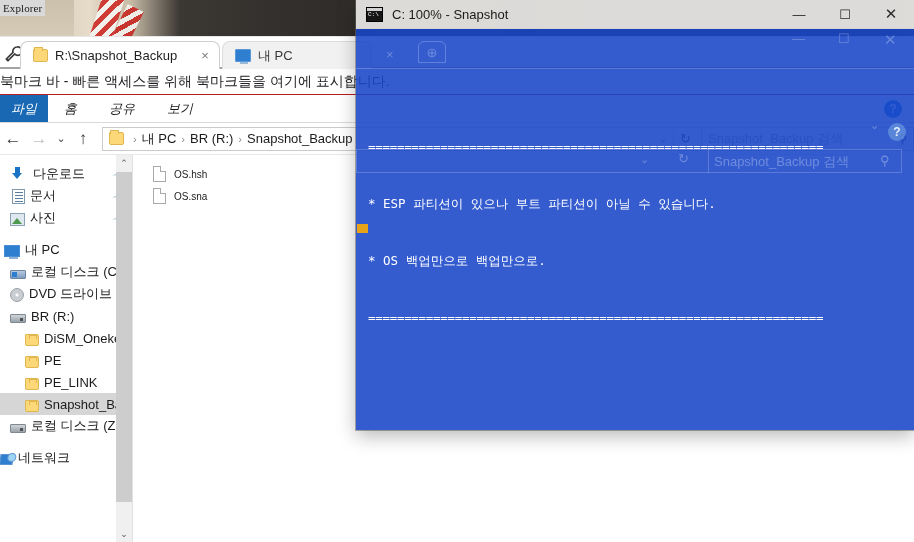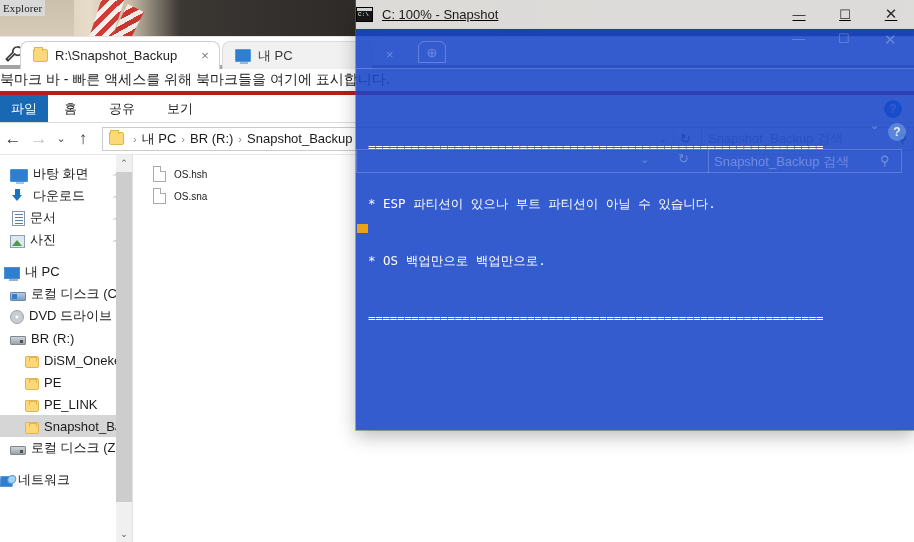--- a/index.html
+++ b/index.html
@@ -55,21 +55,21 @@
   .explorer {
     position: absolute; left: 0; top: 36px; width: 914px; height: 506px;
     background: #ffffff;
     border-top: 1px solid #e6e6e6;
   }
 
   
   .tabstrip {
     position: absolute; left: 0; top: 0; width: 914px; height: 32px;
     background: #ffffff;
-    border-bottom: 4px solid #a3a3a3;
+    border-bottom: 2px solid #a3a3a3;
   }
   .wrench {
     position: absolute; left: 4px; top: 8px; width: 18px; height: 18px;
   }
   .tab {
     position: absolute; top: 4px; height: 28px;
     background: #ffffff;
     display: flex; align-items: center;
     padding: 0 6px 0 12px;
     font-size: 13px; color: #1f1f1f;
@@ -113,34 +113,35 @@
     text-align: center; color: #7a7a7a; font-size: 13px;
   }
 
   
   .bookmarkbar {
     position: absolute; left: 0; top: 32px; width: 914px; height: 26px;
     background: #ffffff;
     display: flex; align-items: center;
     padding-left: 0px;
     font-size: 14px; color: #202124;
-    border-bottom: 4px solid #b91c1c;
+    border-bottom: 1px solid #b91c1c;
   }
 
   
   .ribbon {
     position: absolute; left: 0; top: 58px; width: 914px; height: 28px;
     background: #ffffff;
     border-bottom: 1px solid #dadada;
     display: flex; align-items: stretch;
   }
   .ribbon-tab {
     display: flex; align-items: center; justify-content: center;
     font-size: 13px; color: #1b1b1b;
     padding: 0 16px;
+    font-style: italic;
   }
   .ribbon-tab.file {
     background: #1968b3; color: #ffffff; width: 48px; padding: 0;
   }
   .ribbon-help {
     position: absolute; right: 12px; top: 5px;
     width: 18px; height: 18px; border-radius: 50%;
     background: #1b7fd4; color: #fff;
     font-size: 12px; font-weight: bold;
     text-align: center; line-height: 18px;
@@ -273,22 +274,22 @@
   
   .console {
     position: absolute; left: 356px; top: 0px; width: 558px; height: 430px;
     z-index: 20;
     box-shadow: 0 6px 18px rgba(0,0,0,.28), 0 0 0 1px rgba(120,120,120,.55);
   }
   .console-title {
     height: 29px; width: 100%;
     background: rgba(244,243,240,0.88);
     display: flex; align-items: center;
+    padding-left: 10px;
     border-bottom: 1px solid rgba(210,210,210,.8);
-    text-decoration: underline;
   }
   .cmd-ico {
     width: 17px; height: 15px; background: #161616;
     border: 1px solid #000; margin-right: 9px; position: relative; flex:0 0 auto;
   }
   .cmd-ico:before {
     content:""; position:absolute; left:0; top:0; right:0; height:3px; background:#d0d0d0;
   }
   .cmd-ico:after {
     content:"C:\\"; position:absolute; left:1px; top:3px;
@@ -430,25 +431,20 @@
       <div class="searchbox">
         <span>Snapshot_Backup 검색</span>
         <span class="search-ico">⚲</span>
       </div>
     </div>
 
     <div class="content">
 
       <div class="navpane">
 
-        <div class="nav-item nav-indent-1">
-          <span class="nav-ico ic-desktop"></span>
-          <span>바탕 화면</span>
-          <span class="pin">📌</span>
-        </div>
         <div class="nav-item nav-indent-1">
           <span class="nav-ico ic-download"></span>
           <span>다운로드</span>
           <span class="pin">📌</span>
         </div>
         <div class="nav-item nav-indent-1">
           <span class="nav-ico ic-doc"></span>
           <span>문서</span>
           <span class="pin">📌</span>
         </div>

